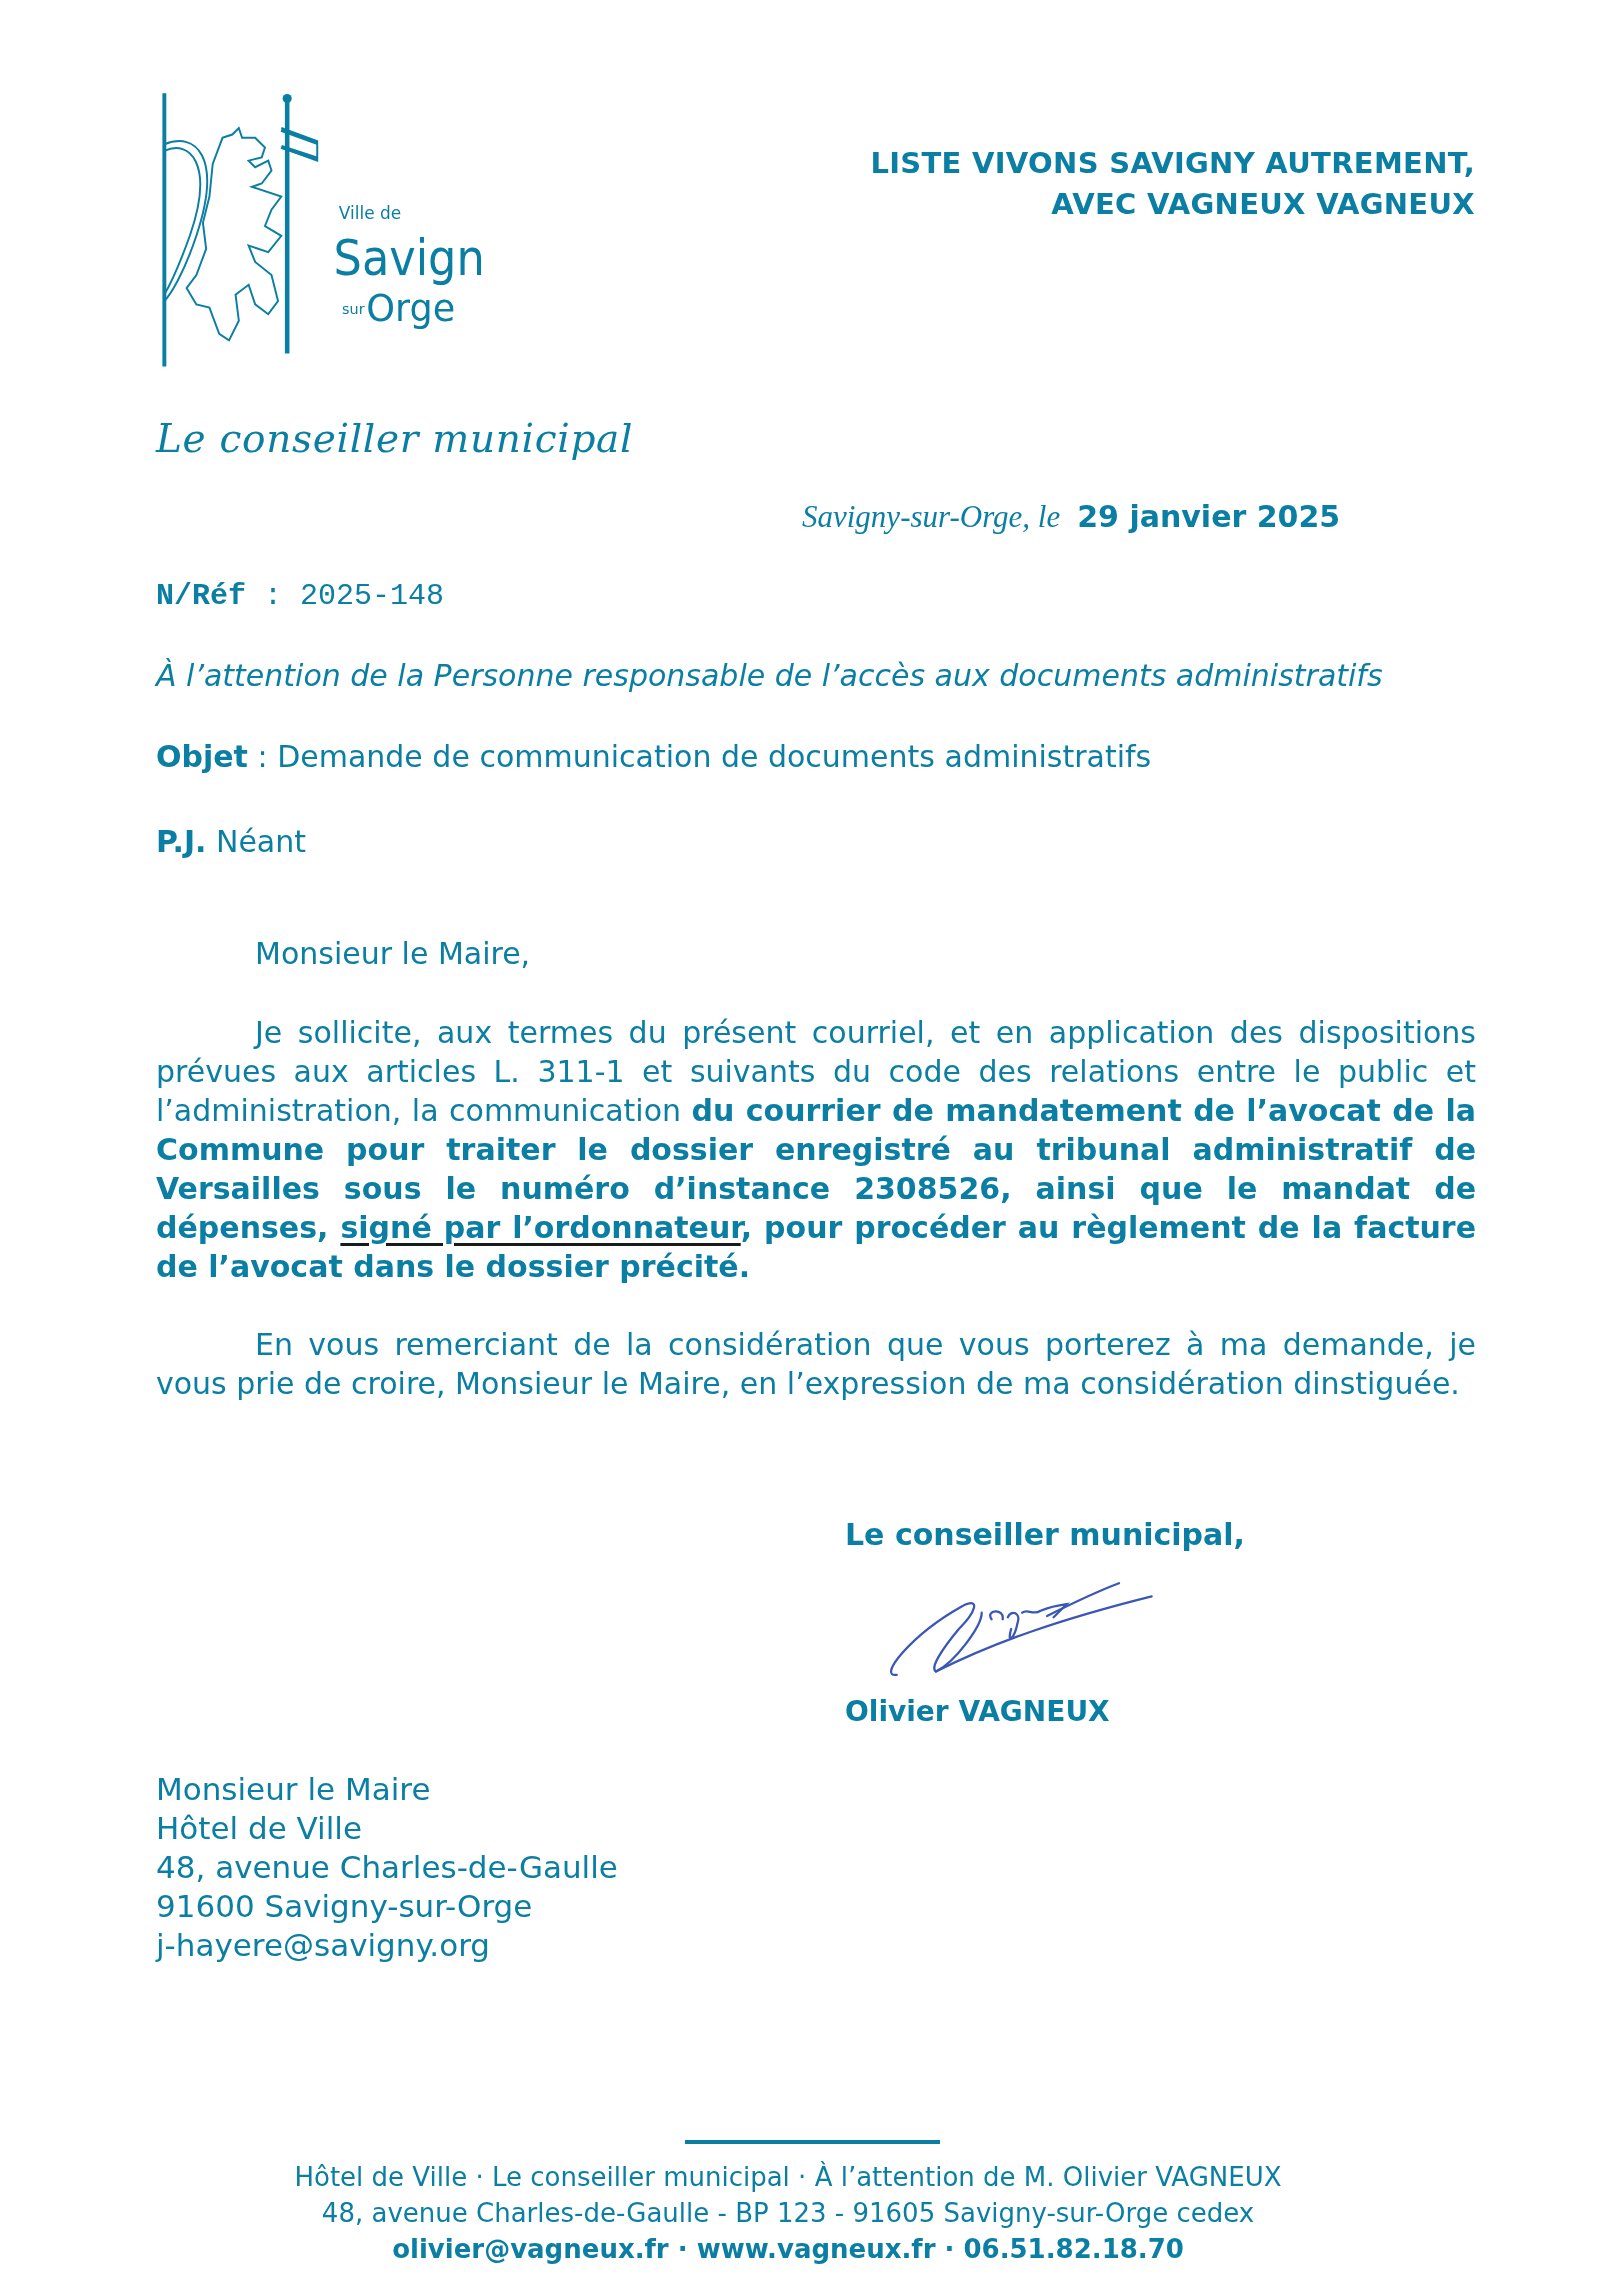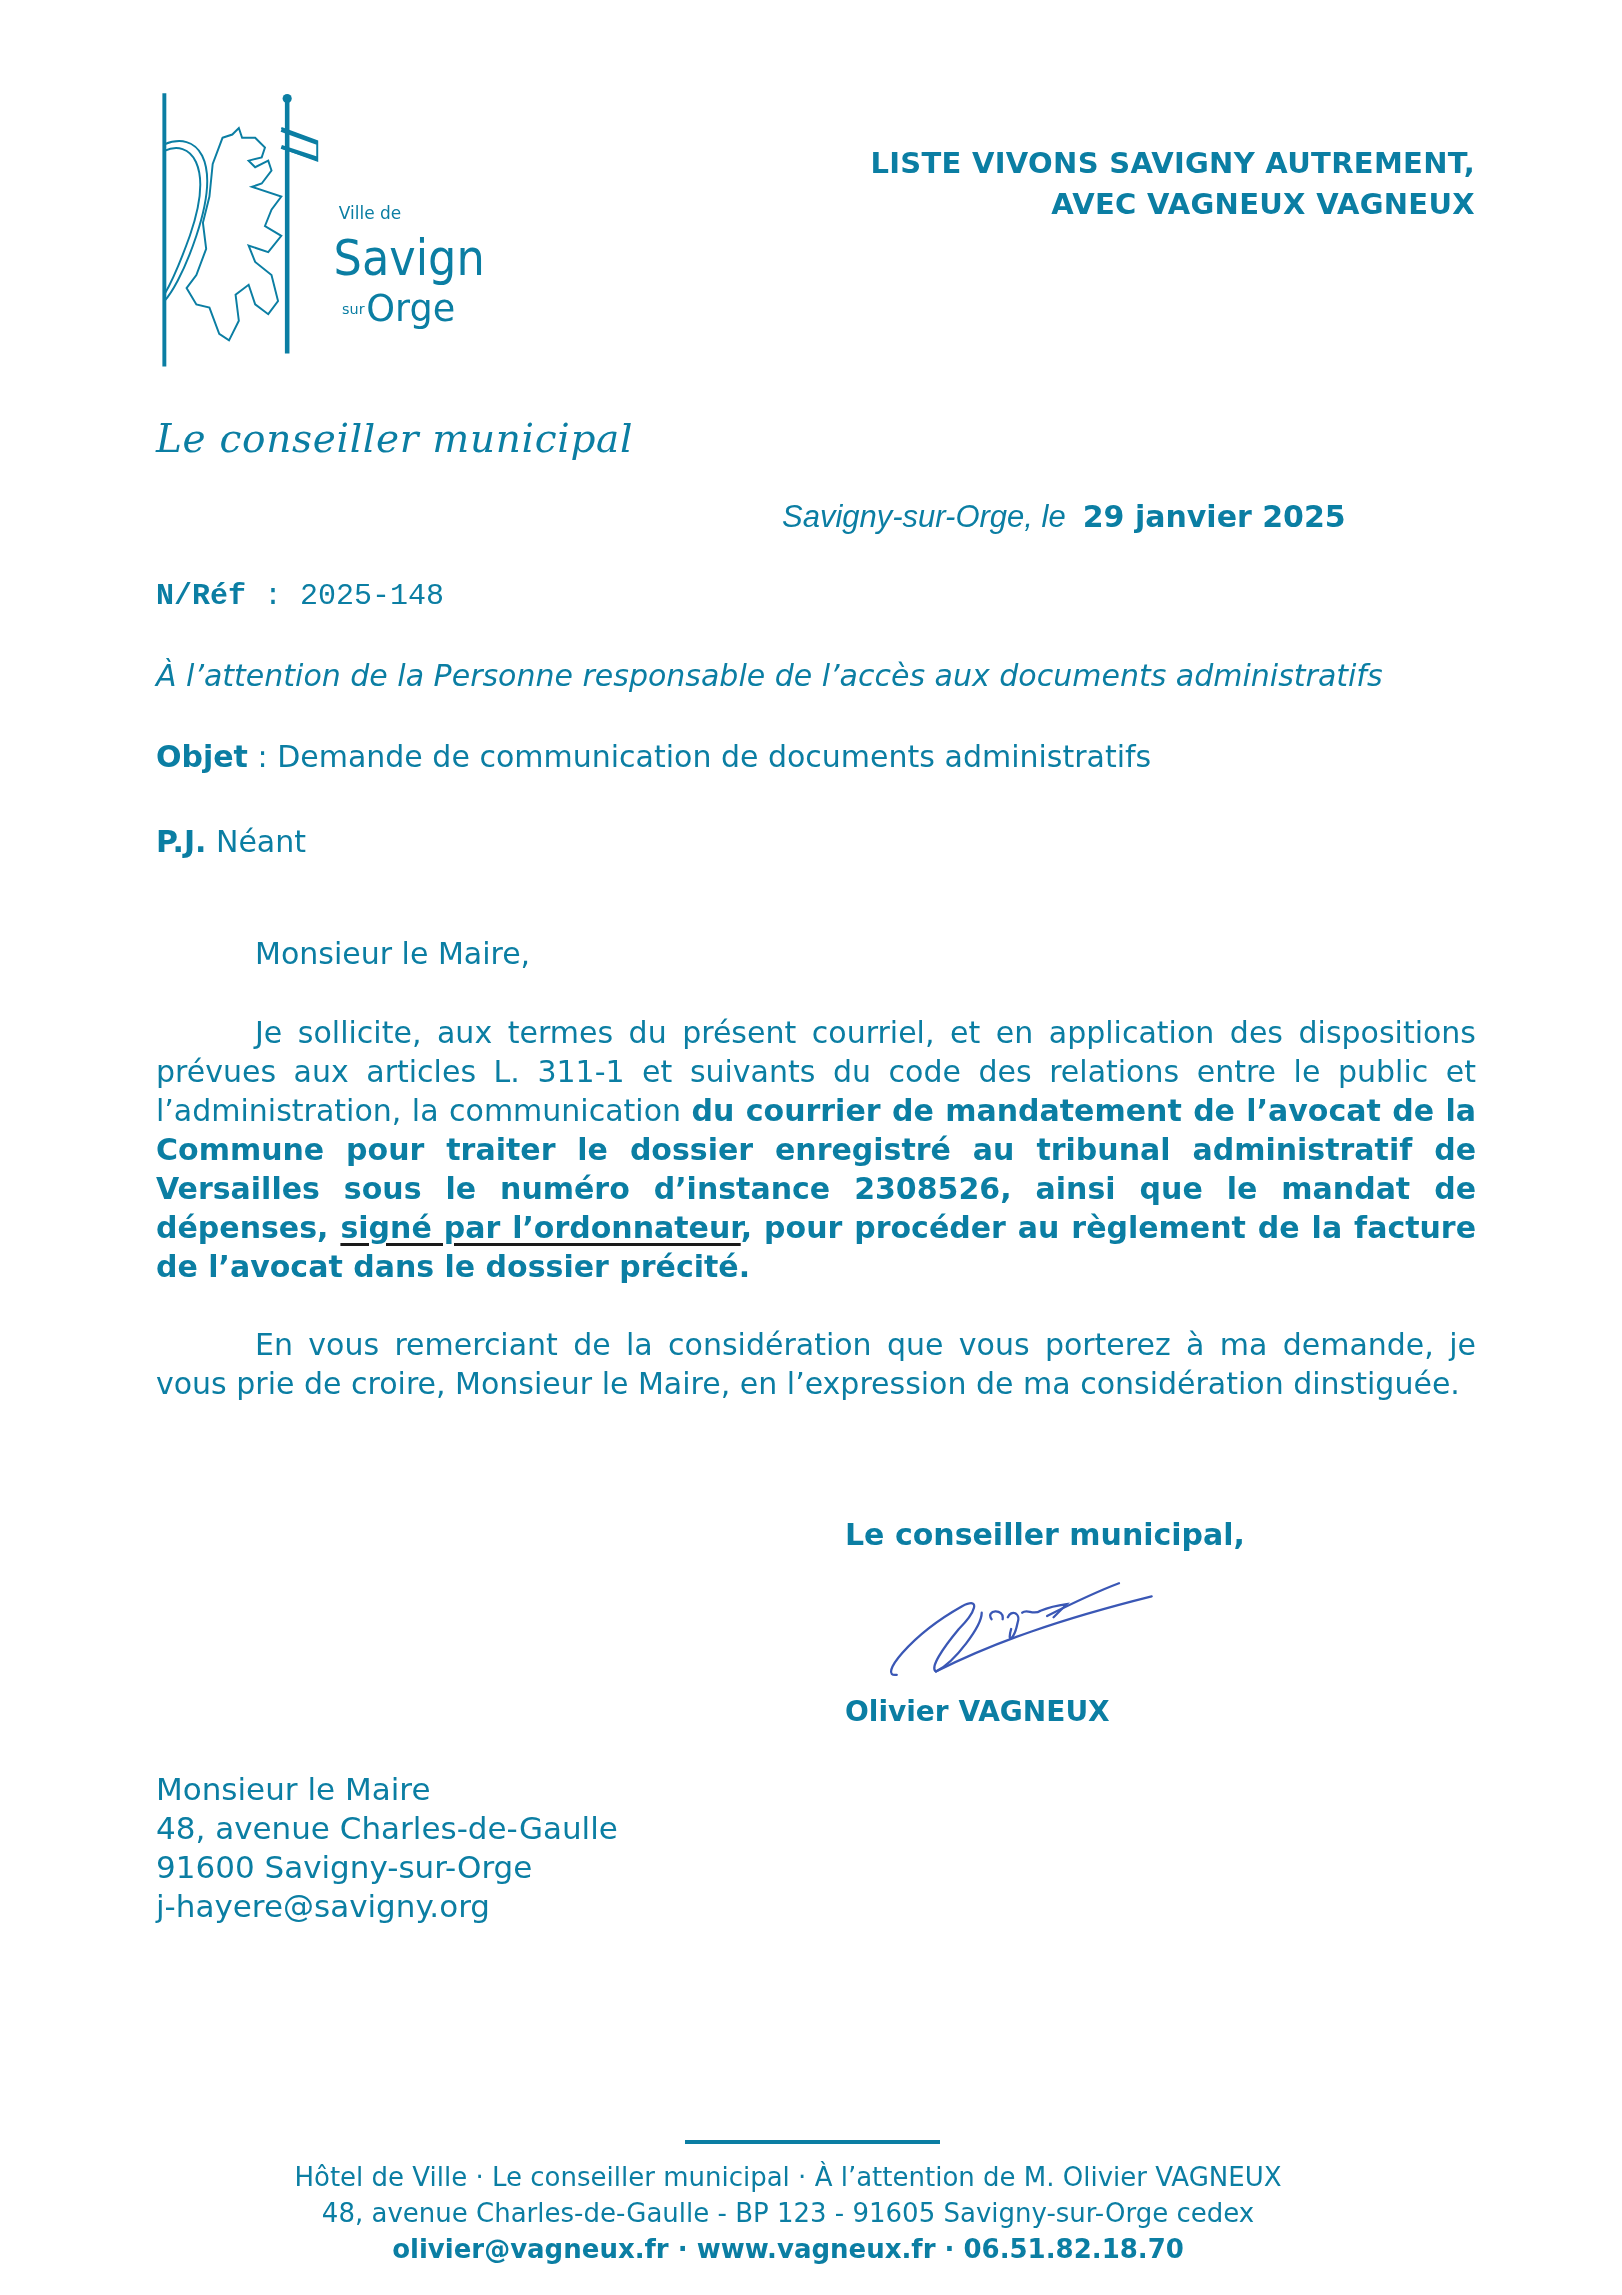--- a/index.html
+++ b/index.html
@@ -5,21 +5,21 @@
   html, body { margin:0; padding:0; background:#ffffff; }
   body { width:1623px; height:2295px; position:relative; overflow:hidden;
          font-family:"DejaVu Sans", sans-serif; color:#0b7ea3; }
   .abs { position:absolute; }
   #logo { left:157px; top:79px; width:327px; height:294px; }
   #header-title { right:148px; top:143px; text-align:right; font-weight:bold;
      font-size:29px; line-height:41px; color:#0b7ea3; letter-spacing:0.3px; }
   #script-title { left:156px; top:416px; font-family:"DejaVu Serif", serif; font-style:italic;
      font-size:39px; color:#0b7ea3; letter-spacing:0.7px; }
   #place-date { left:782px; top:499px; font-size:30px; white-space:nowrap; }
-  #place-date .place { font-family:Liberation Sans, sans-serif; font-style:italic; font-weight:normal; font-size:31px; }
+  #place-date .place { font-family:Liberation Serif, serif; font-style:italic; font-weight:normal; font-size:31px;margin-left:20px; }
   #place-date .date { font-weight:bold; margin-left:17px;text-align:right; }
   .line { left:156px; font-size:30px; white-space:nowrap; }
   #ref { top:579px;font-family:Liberation Mono, monospace; }
   #attention { top:658px; font-style:italic; text-decoration-thickness:2.6px; text-underline-offset:6.5px; }
   #objet { top:739px; }
   #pj { top:824px; }
   .bold { font-weight:bold; }
   #salutation { left:255px; top:936px; font-size:30px; }
   .para { left:156px; width:1320px; font-size:30px; line-height:39px; text-align:justify; }
   #body-para { top:1013px; }
@@ -101,20 +101,21 @@
       <path d="M130 175 C 220 130, 320 95, 460 60"></path>
       <path d="M215 95 C 205 80, 235 78, 232 95 M240 92 C 245 80, 260 85, 255 100 C 250 125, 238 135, 245 110 M262 85 C 270 78, 278 90, 290 82 C 300 78, 308 75, 330 72 L310 92"></path>
       <path d="M300 90 C 340 70, 370 55, 410 40"></path>
     </g>
   </svg>
 </div>
 <div id="sig-name" class="abs">Olivier VAGNEUX</div>
 
 <div id="recipient" class="abs">
   <div>Monsieur le Maire</div>
+  <div>Hôtel de Ville</div>
   <div>48, avenue Charles-de-Gaulle</div>
   <div>91600 Savigny-sur-Orge</div>
   <div>j-hayere@savigny.org</div>
 </div>
 
 <div id="footer-rule" class="abs" style="left:685px;width:255px;"></div>
 <div id="footer" class="abs">
   <div>Hôtel de Ville · Le conseiller municipal · À l’attention de M. Olivier VAGNEUX</div>
   <div>48, avenue Charles-de-Gaulle - BP 123 - 91605 Savigny-sur-Orge cedex</div>
   <div class="bold">

